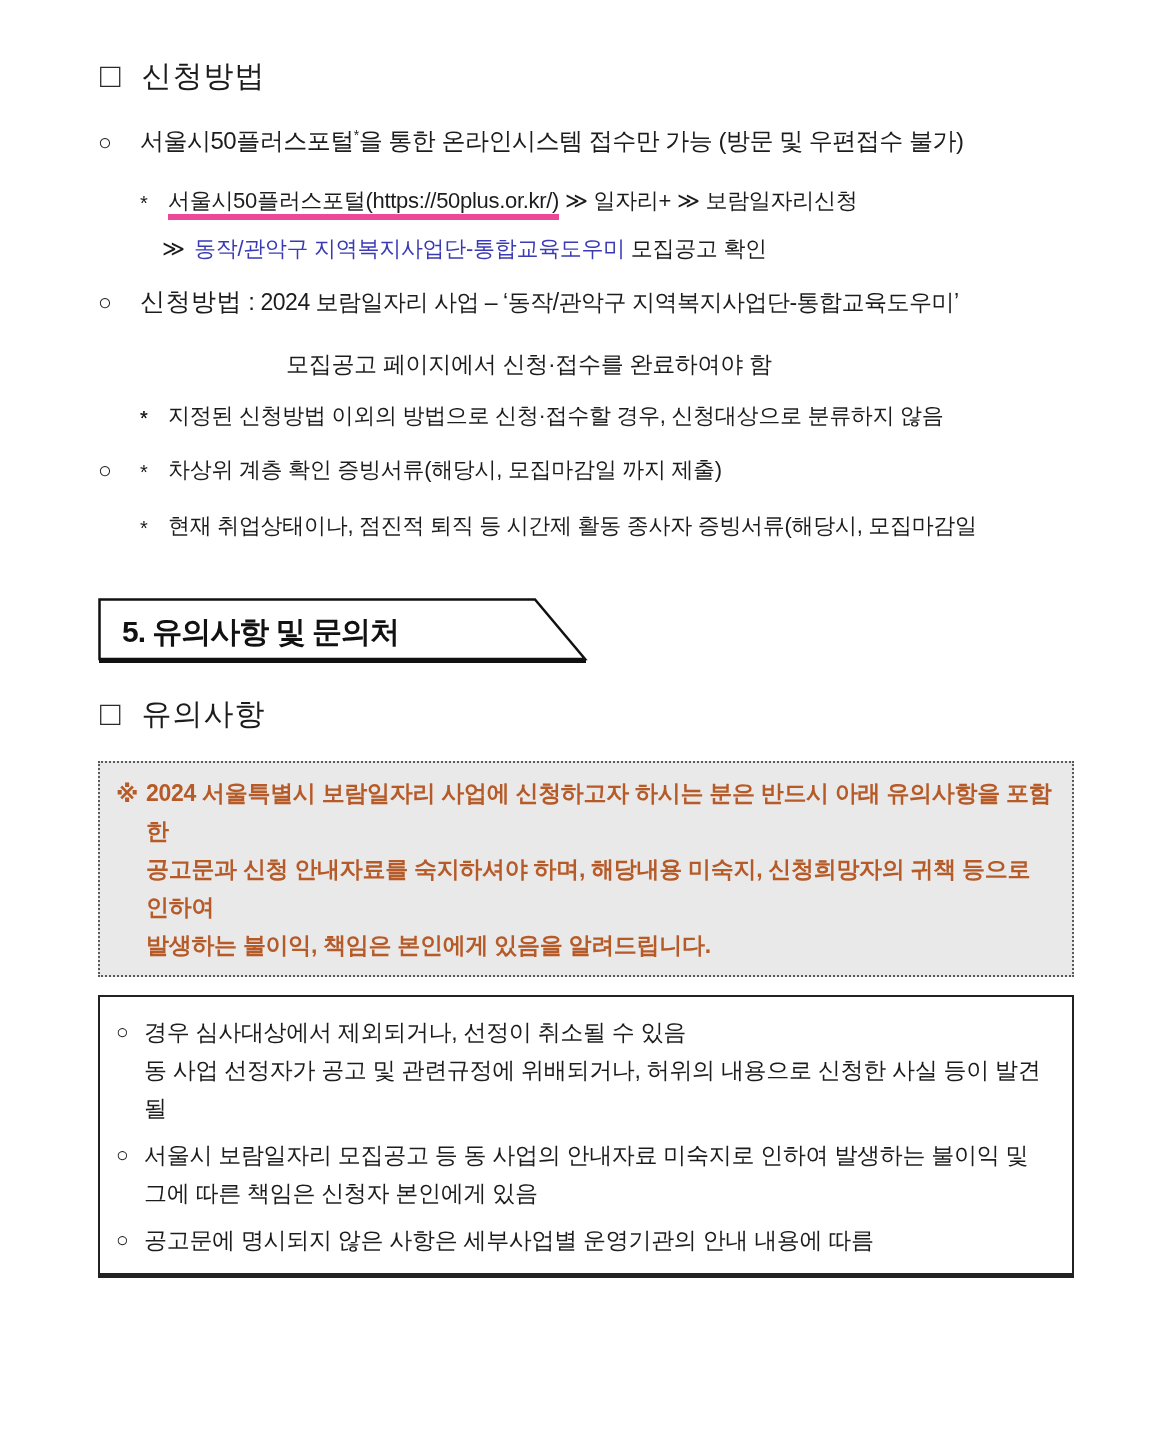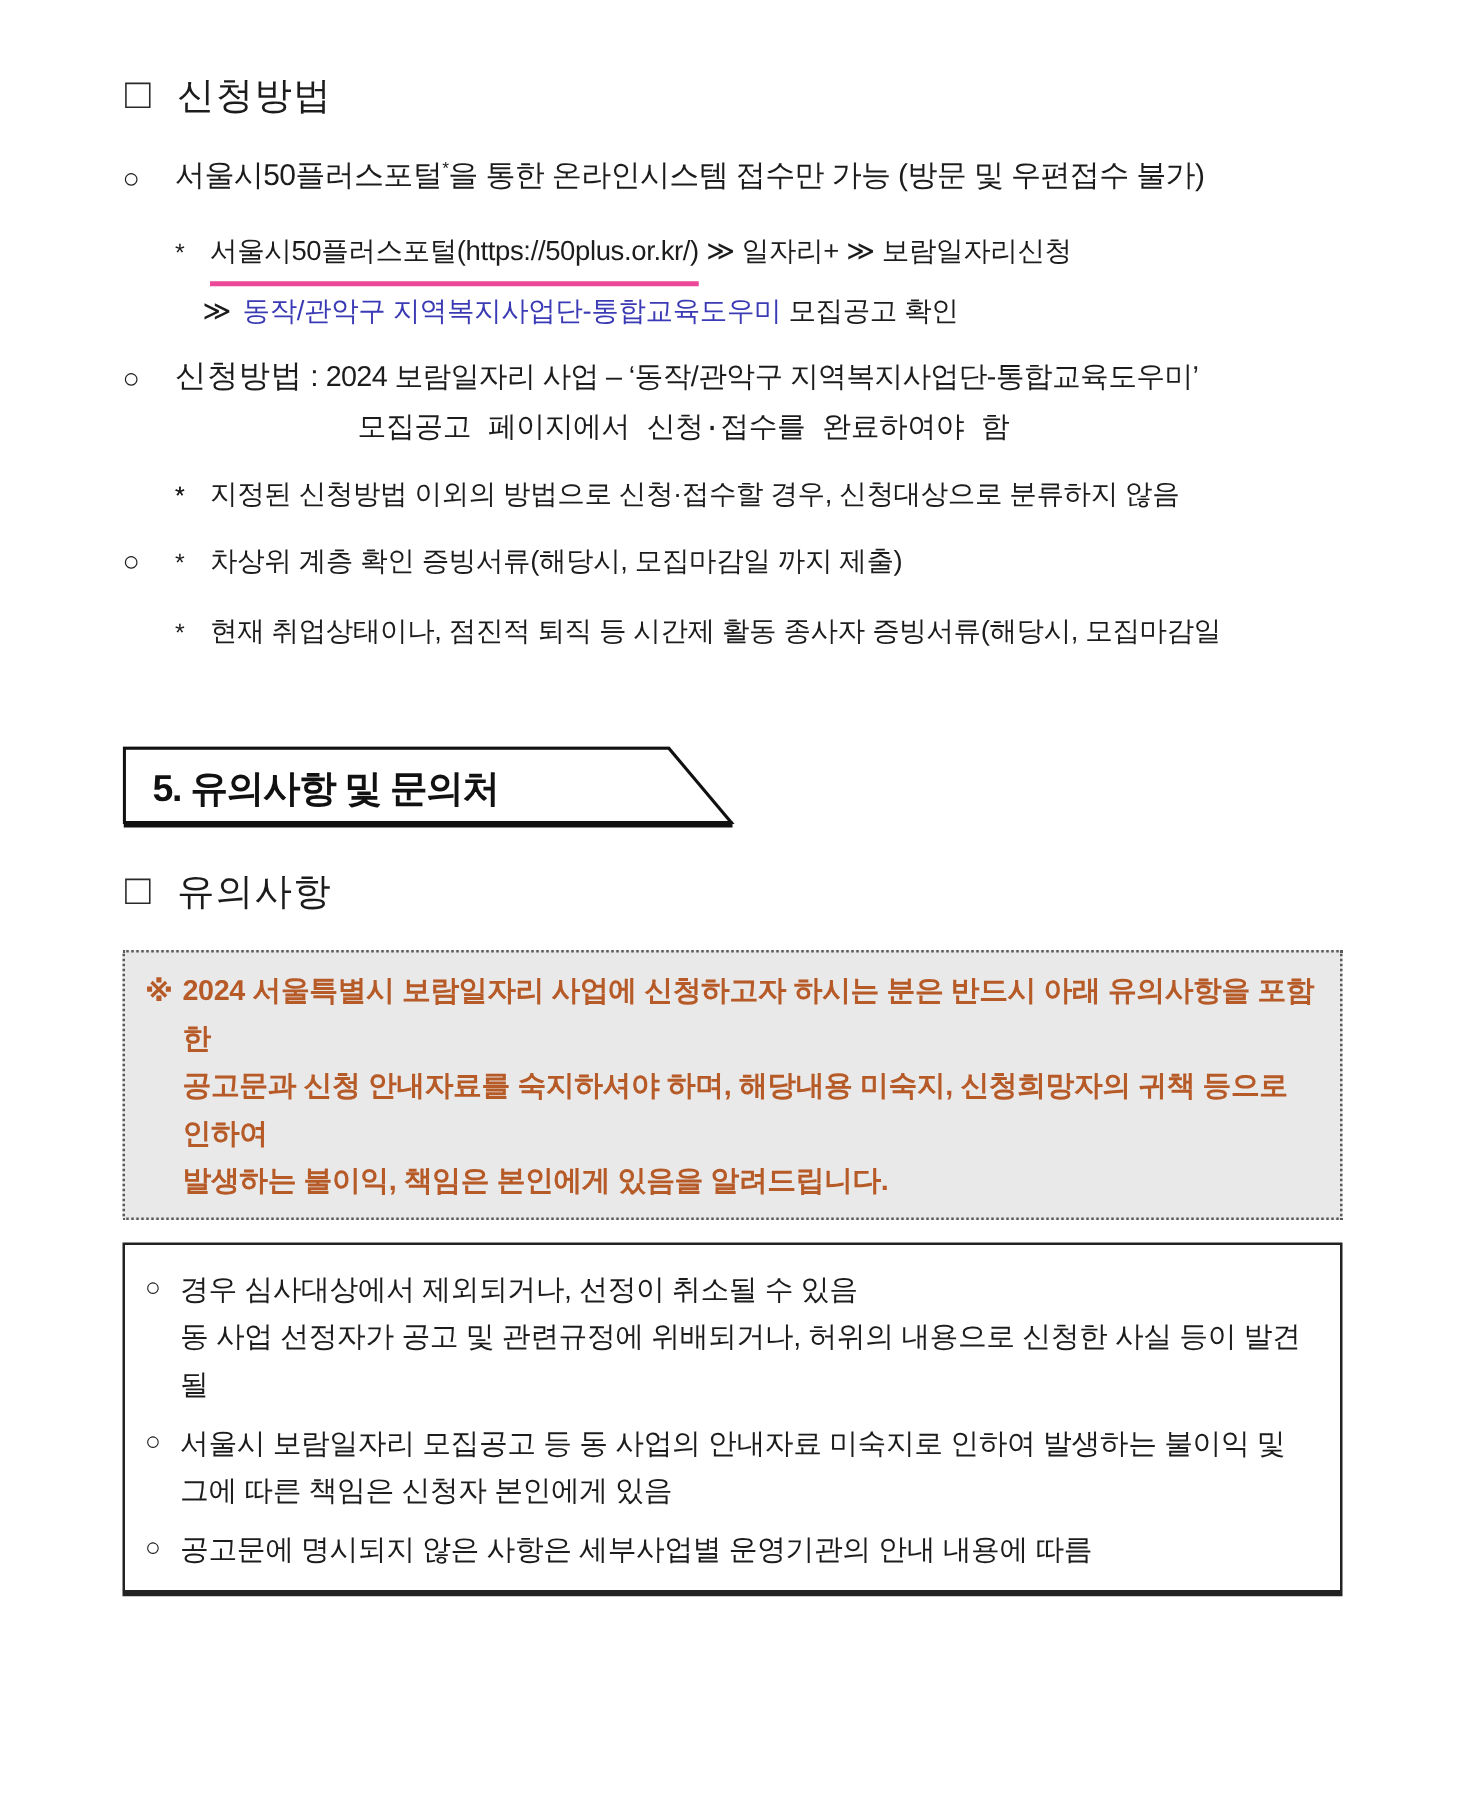--- a/index.html
+++ b/index.html
@@ -22,35 +22,35 @@
   .lvl1 .marker { position:absolute; left:0; top:1px; font-size:23px; }
   .lvl2 { padding-left:70px; font-size:22px; letter-spacing:-0.3px; }
   .lvl2 .marker { position:absolute; left:42px; top:2px; font-size:20px; }
   .lvl3 { padding-left:96px; font-size:22px; letter-spacing:-0.3px; }
   .lvl3 .marker { position:absolute; left:64px; top:0; }
 
   .m-i1 { margin-top:26px; }
   .m-s1 { margin-top:24px; }
   .m-s2 { margin-top:12px; }
   .m-i2 { margin-top:16px; }
-  .m-cont { margin-top:5px; padding-left:188px; font-size:23px; letter-spacing:-0.3px;font-family:Liberation Mono, monospace; }
+  .m-cont { margin-top:26px; padding-left:188px; font-size:23px; letter-spacing:-0.3px; }
   .m-s3 { margin-top:16px; }
   .m-s4 { margin-top:16px; }
   .m-i3 { margin-top:17px; }
   .m-s5 { margin-top:18px; }
   .m-s6 { margin-top:20px; }
   .cont2 { margin-top:18px; padding-left:88px; font-size:22px; }
 
-  .underline { border-bottom:4px solid #ec4899; padding-bottom:12px; }
+  .underline { border-bottom:6px solid #ec4899; padding-bottom:1px; }
   .blue { color:#3A3AB4;text-align:center; }
   .label-big { font-size:25px; letter-spacing:0.5px; }
   sup.star { font-size:14px; vertical-align:super; line-height:0; }
 
   
-  .banner { position:relative; width:500px; height:66px; margin-top:74px; }
+  .banner { position:relative; width:500px; height:66px; margin-top:54px; }
   .banner svg { position:absolute; left:0; top:0; }
   .banner .banner-text { position:absolute; left:24px; top:14px; font-size:30px; font-weight:bold; letter-spacing:-1px; color:#111; }
 
   .h-notice { margin:30px 0 0 2px; }
 
   
   .warnbox {
     margin-top:26px; width:976px;
     background:#E9E9E9; border:2px dotted #5a5a5a;
     padding:11px 14px 11px 16px;

